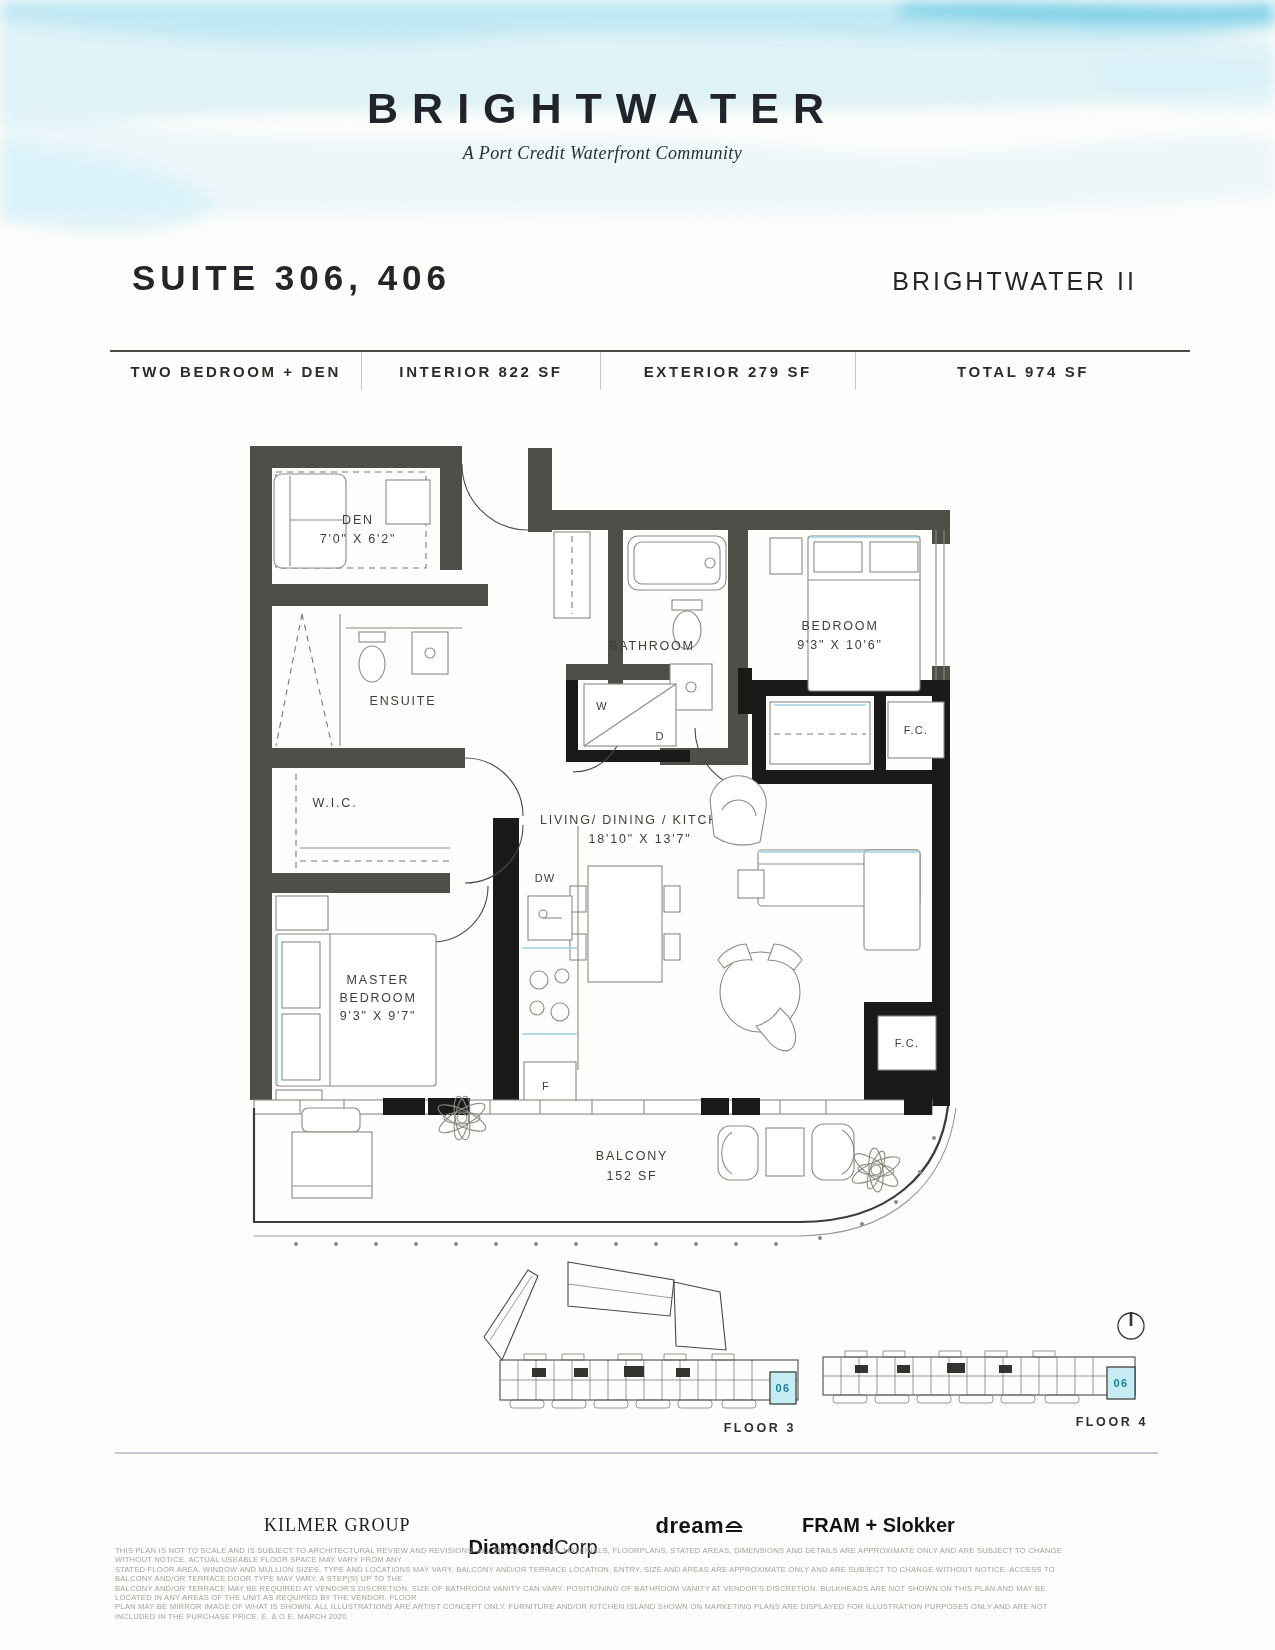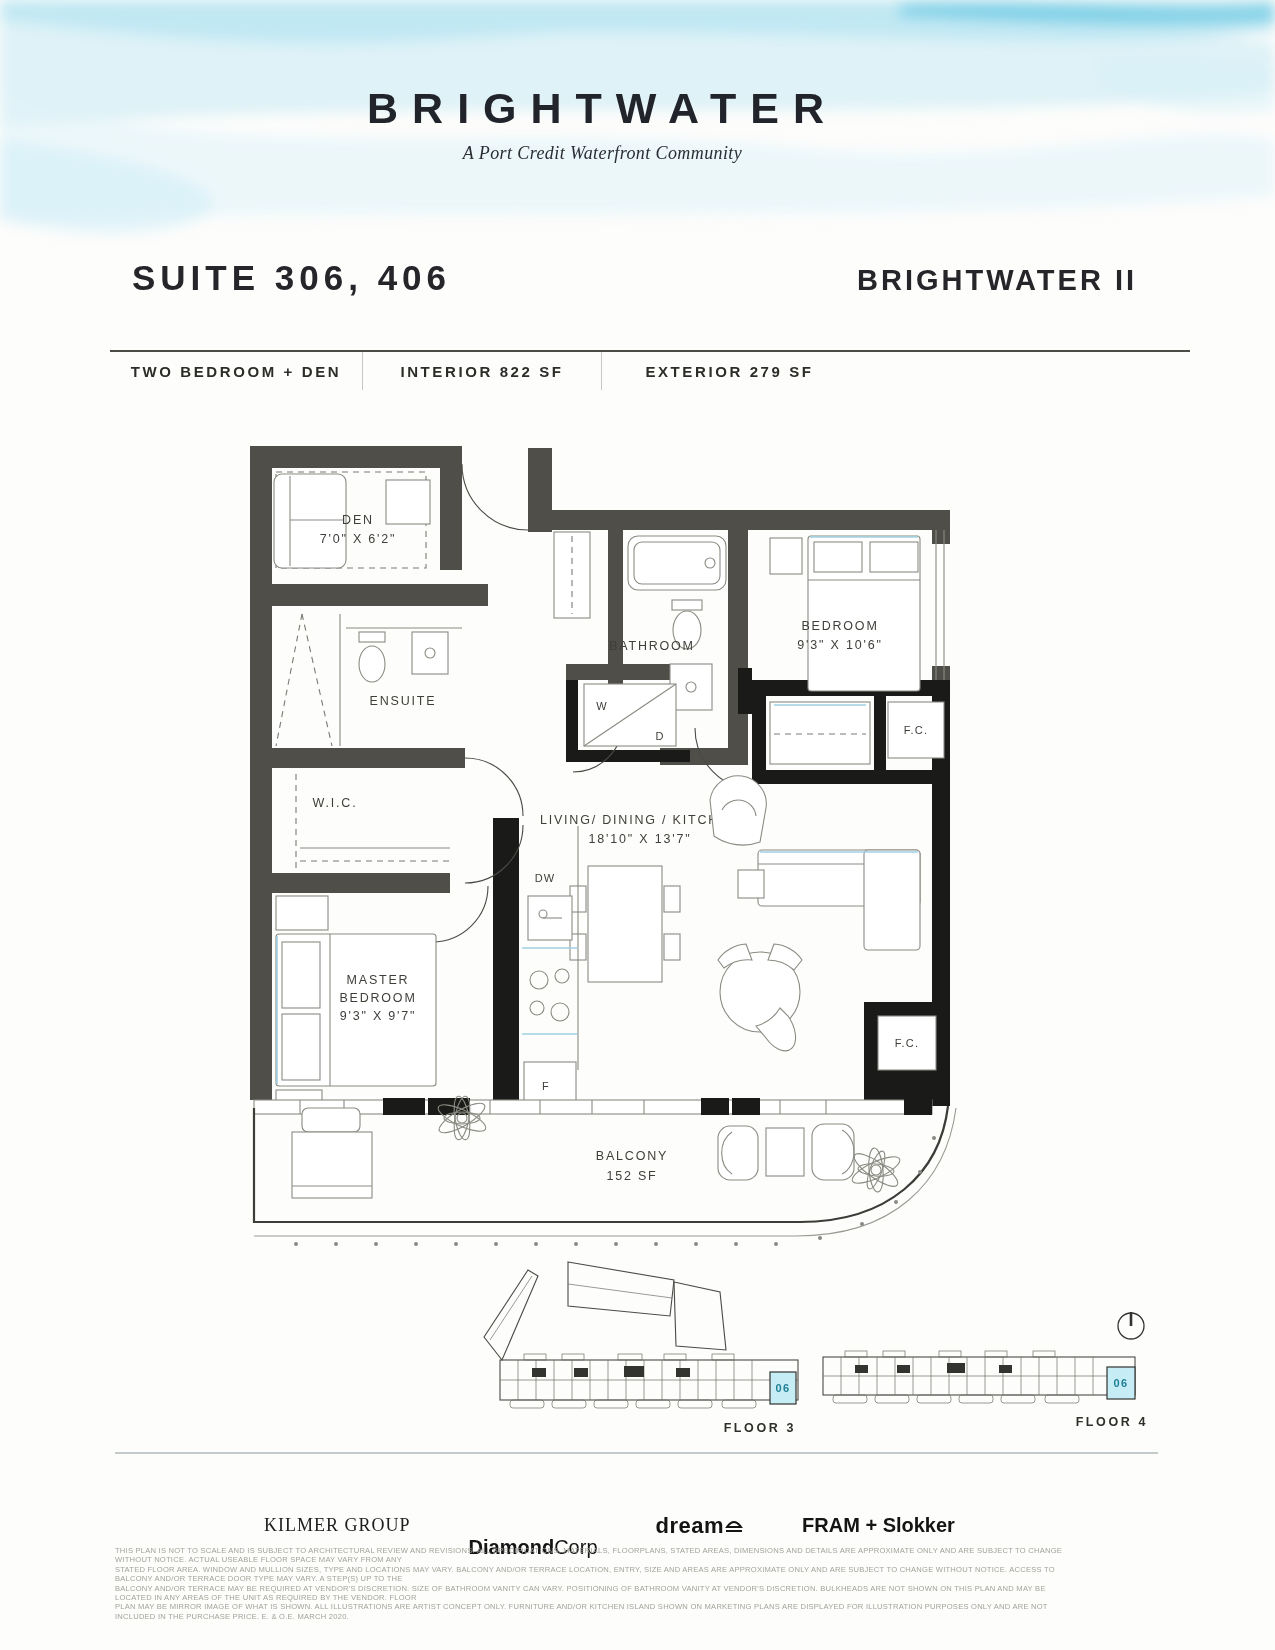--- a/index.html
+++ b/index.html
@@ -6,21 +6,21 @@
   .page{position:relative;width:1275px;height:1650px;margin:0 auto;background:#fdfdfb;overflow:hidden;
         font-family:"Liberation Sans",sans-serif;color:#2b2b28;}
   .abs{position:absolute;}
   
   .watercolor{left:0;top:0;width:1275px;height:245px;}
   .brandblock{left:0;top:84px;width:1275px;text-align:center;transform:translateX(-35px);}
   .brandname{font-size:43px;font-weight:600;letter-spacing:14px;color:#21242b;}
   .brandtag{margin-top:10px;font-family:"Liberation Serif",serif;font-style:italic;font-size:18px;color:#2a2e33;letter-spacing:.4px;}
   .headrow{left:100px;top:258px;width:1005px;display:flex;justify-content:space-between;align-items:baseline;margin-left:32px;}
   .suitetitle{font-size:35px;font-weight:700;letter-spacing:5px;color:#26262a;}
-  .projname{font-size:29px;font-weight:700;letter-spacing:3px;color:#26262a;}
+  .projname{font-size:25px;font-weight:400;letter-spacing:3px;color:#26262a;}
   .infobar{left:110px;top:350px;width:1080px;border-top:2px solid #4c4c47;display:flex;height:38px;}
   .infocell{display:flex;align-items:center;justify-content:center;font-size:15px;font-weight:700;
             letter-spacing:2.6px;color:#2c2c29;border-right:1px solid #c8c8c3;}
   .infocell:last-child{border-right:none;}
   .c1{width:252px;}.c2{width:238px;}.c3{width:255px;}.c4{width:335px;}
   
   .wall{fill:#4f4e49;}
   .wallb{fill:#1a1a18;}
   .fur{fill:none;stroke:#8b8b83;stroke-width:1.1;}
   .furw{fill:#ffffff;stroke:#8b8b83;stroke-width:1.1;}
@@ -73,20 +73,21 @@
 
   <div class="abs headrow">
     <div class="suitetitle">SUITE 306, 406</div>
     <div class="projname">BRIGHTWATER II</div>
   </div>
 
   <div class="abs infobar">
     <div class="infocell c1">TWO BEDROOM + DEN</div>
     <div class="infocell c2">INTERIOR 822 SF</div>
     <div class="infocell c3">EXTERIOR 279 SF</div>
+    <div class="infocell c4">TOTAL 974 SF</div>
   </div>
 
   <svg class="abs" style="left:240px;top:418px;" width="720" height="845" viewBox="0 0 720 845">
 
     <g>
       <rect class="wall" x="10" y="28" width="212" height="22"></rect>
       <rect class="wall" x="200" y="28" width="22" height="124"></rect>
       <rect class="wall" x="10" y="28" width="22" height="654"></rect>
       <rect class="wall" x="10" y="166" width="238" height="22"></rect>
       <rect class="wall" x="288" y="30" width="24" height="84"></rect>

